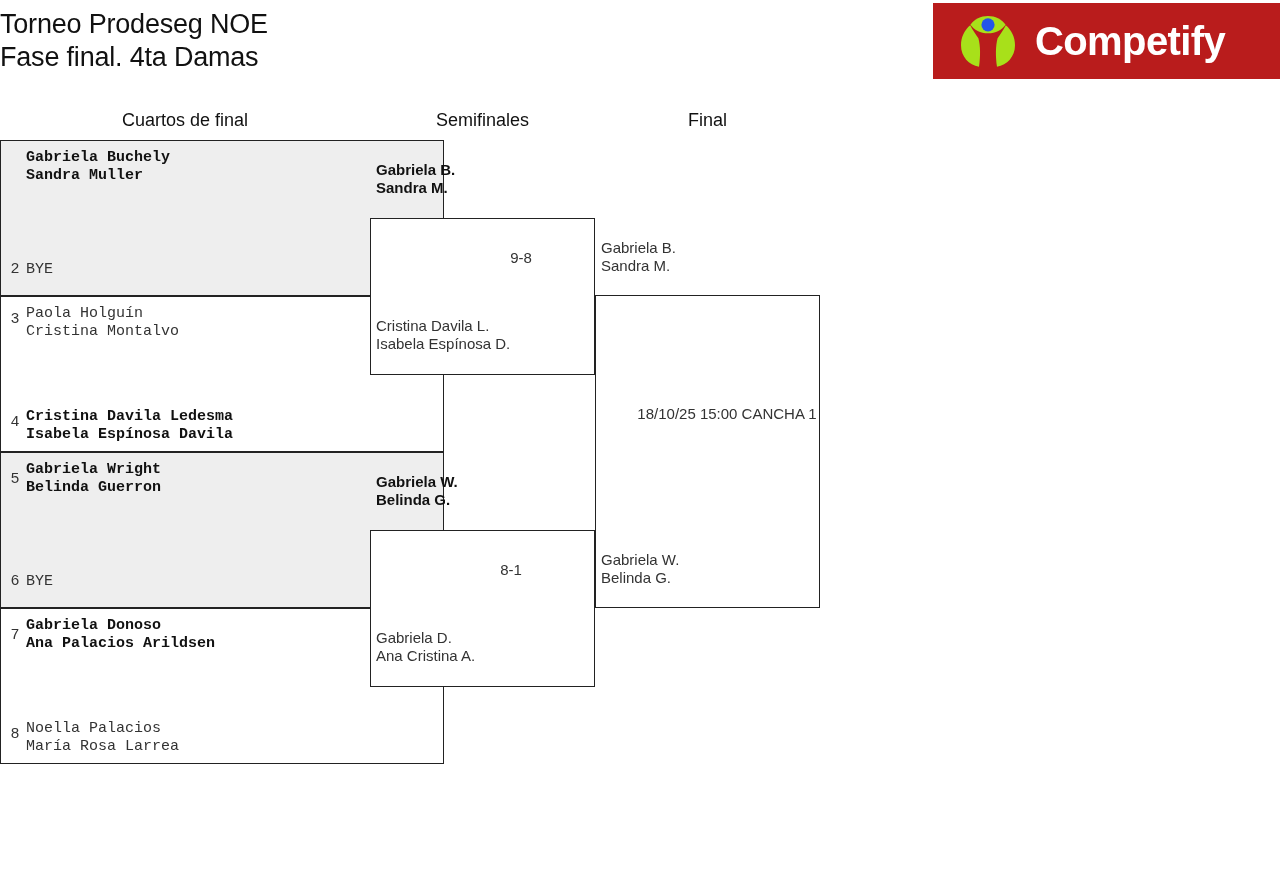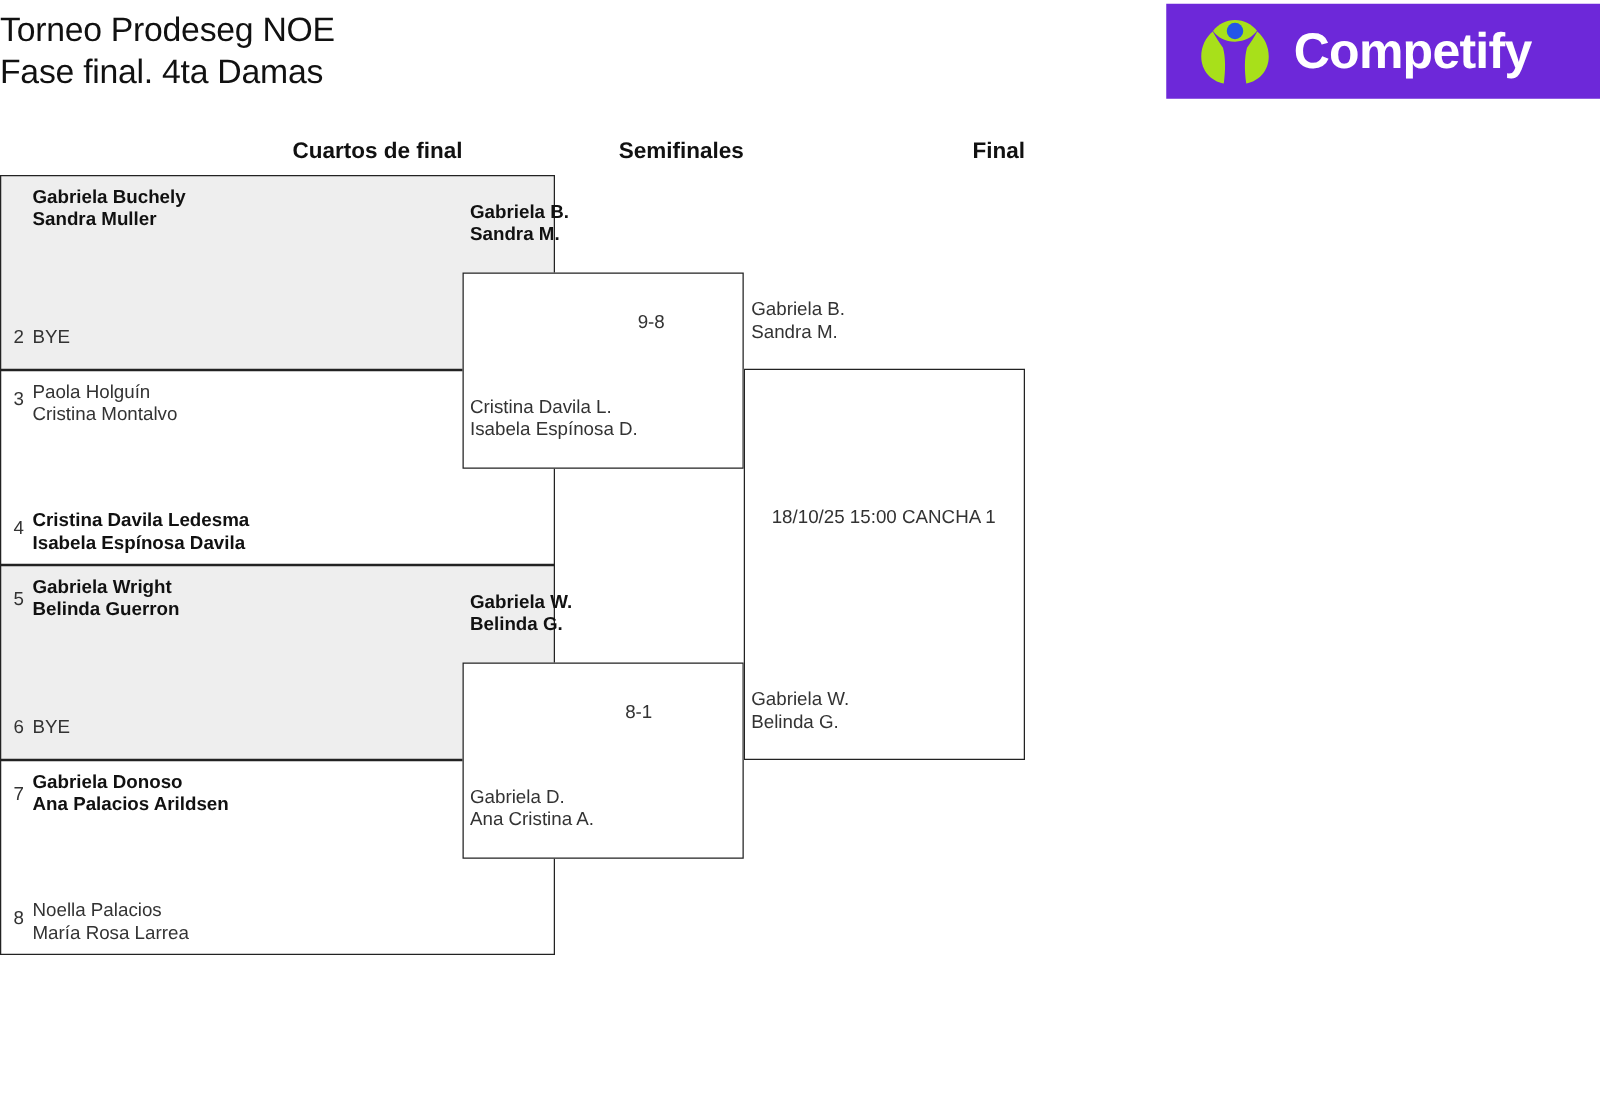--- a/index.html
+++ b/index.html
@@ -31,21 +31,21 @@
   }
   #tournament-title .line { display: block; }
 
   
   #brand-logo {
     position: absolute;
     left: 933px;
     top: 3px;
     width: 347px;
     height: 76px;
-    background: #6d28d9;
+    background: #b91c1c;
     display: flex;
     align-items: center;
     padding-left: 22px;
     box-sizing: border-box;
   }
   #brand-logo .mark {
     width: 66px;
     height: 62px;
     flex: 0 0 auto;
   }
@@ -55,39 +55,40 @@
     font-size: 40px;
     font-weight: 700;
     letter-spacing: -0.6px;
     line-height: 1;
   }
 
   
   .round-header {
     position: absolute;
     font-size: 18px;
-    font-weight: 700;
+    font-weight: 400;
     color: #111111;
-    text-align: right;
+    text-align: center;
     white-space: nowrap;
   }
   #round-header-0 { left: 0px;   top: 110px; width: 370px; }
   #round-header-1 { left: 370px; top: 110px; width: 225px; }
   #round-header-2 { left: 595px; top: 110px; width: 225px; }
 
   
   .bracket { position: absolute; left: 0; top: 0; width: 1280px; height: 883px; }
 
   .qf-cell {
     position: absolute;
     left: 0px;
     width: 444px;
     border: 1.5px solid #222222;
     box-sizing: border-box;
     background: #ffffff;
+    font-family: Liberation Mono, monospace;
   }
   .qf-cell.shaded { background: #eeeeee; }
 
   .seed {
     position: absolute;
     left: 6px;
     width: 16px;
     text-align: center;
     font-size: 15px;
     color: #333333;
@@ -129,20 +130,21 @@
   }
   .adv-team.winner { font-weight: 700; color: #111111; }
   .adv-team .nm { display: block; }
 
   .match-info {
     position: absolute;
     font-size: 15px;
     color: #333333;
     text-align: center;
     white-space: nowrap;
+    padding-left: 20px;
   }
 </style>
 </head>
 <body>
 
 <div id="tournament-title">
   <span class="line">Torneo Prodeseg NOE</span>
   <span class="line">Fase final. 4ta Damas</span>
 </div>
 

